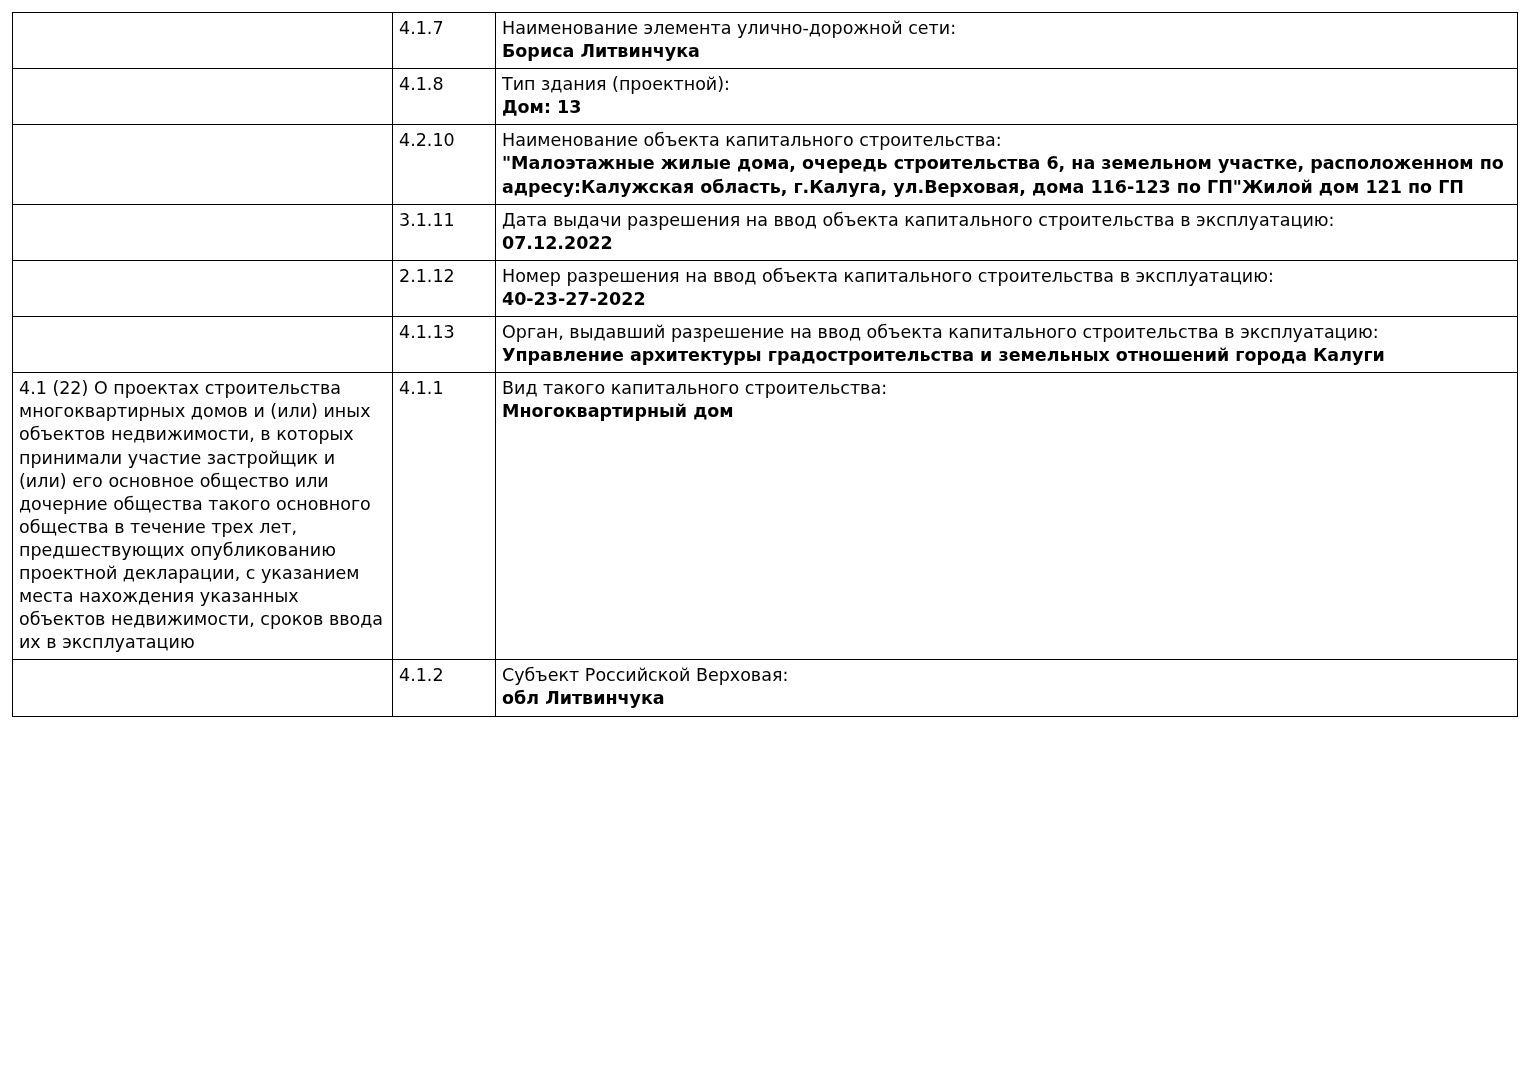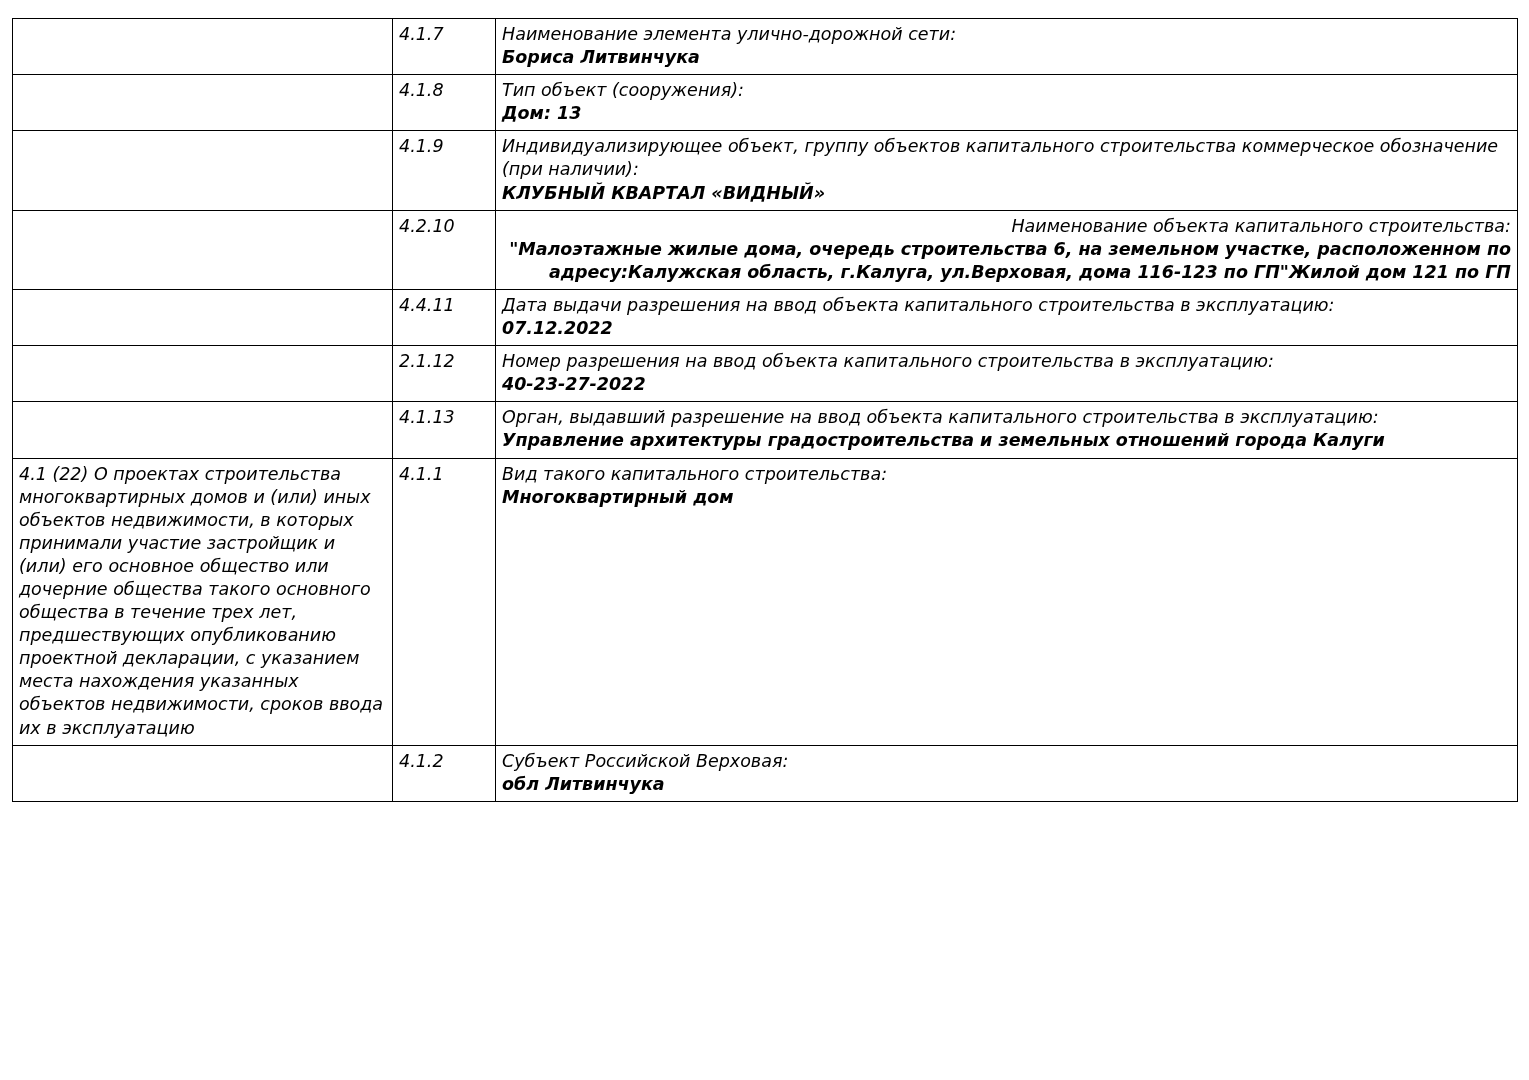--- a/index.html
+++ b/index.html
@@ -12,22 +12,21 @@
     height: 1080px;
     font-family: "DejaVu Sans", sans-serif;
     color: #000000;
     overflow: hidden;
   }
   .page {
     width: 1529px;
     height: 1080px;
     position: relative;
     box-sizing: border-box;
-    padding: 18px 10px 0 12px;
-    font-style: italic;
+    padding: 12px 10px 0 12px;
   }
   table.decl {
     border-collapse: collapse;
     width: 1505px;
     table-layout: fixed;
   }
   table.decl td {
     border: 1px solid #000000;
     vertical-align: top;
     padding: 4px 6px 5px 6px;
@@ -56,21 +55,21 @@
   }
   
   td.mid { vertical-align: middle; }
   td.bigdesc {
     vertical-align: top;
     line-height: 1.42;
   }
   td.bigvalue {
     vertical-align: middle;
   }
-  .nowrapish { word-break: break-word; text-align: right; }
+  .nowrapish { word-break: break-word; }
 </style>
 </head>
 <body>
 
 <div class="page">
   <table class="decl">
     <colgroup>
       <col class="c1">
       <col class="c2">
       <col class="c3">
@@ -82,46 +81,38 @@
         <td class="cell-value">
           <span class="title">Наименование элемента улично-дорожной сети:</span>
           <span class="val">Бориса Литвинчука</span>
         </td>
       </tr>
 
       <tr>
         <td class="cell-label"></td>
         <td class="cell-code mid">4.1.8</td>
         <td class="cell-value">
-          <span class="title">Тип объект (сооружения):</span>
+          <span class="title">Тип здания (проектной):</span>
           <span class="val">Дом: 13</span>
         </td>
       </tr>
 
-      <tr>
-        <td class="cell-label"></td>
-        <td class="cell-code mid">4.1.9</td>
-        <td class="cell-value">
-          <span class="title">Индивидуализирующее объект, группу объектов капитального строительства коммерческое обозначение (при наличии):</span>
-          <span class="val">КЛУБНЫЙ КВАРТАЛ «ВИДНЫЙ»</span>
-        </td>
-      </tr>
 
       <tr>
         <td class="cell-label"></td>
         <td class="cell-code mid">4.2.10</td>
         <td class="cell-value nowrapish">
           <span class="title">Наименование объекта капитального строительства:</span>
           <span class="val">"Малоэтажные жилые дома, очередь строительства 6, на земельном участке, расположенном по адресу:Калужская область, г.Калуга, ул.Верховая, дома 116-123 по ГП"Жилой дом 121 по ГП</span>
         </td>
       </tr>
 
       <tr>
         <td class="cell-label"></td>
-        <td class="cell-code mid">4.4.11</td>
+        <td class="cell-code mid">3.1.11</td>
         <td class="cell-value">
           <span class="title">Дата выдачи разрешения на ввод объекта капитального строительства в эксплуатацию:</span>
           <span class="val">07.12.2022</span>
         </td>
       </tr>
 
       <tr>
         <td class="cell-label"></td>
         <td class="cell-code mid">2.1.12</td>
         <td class="cell-value">

